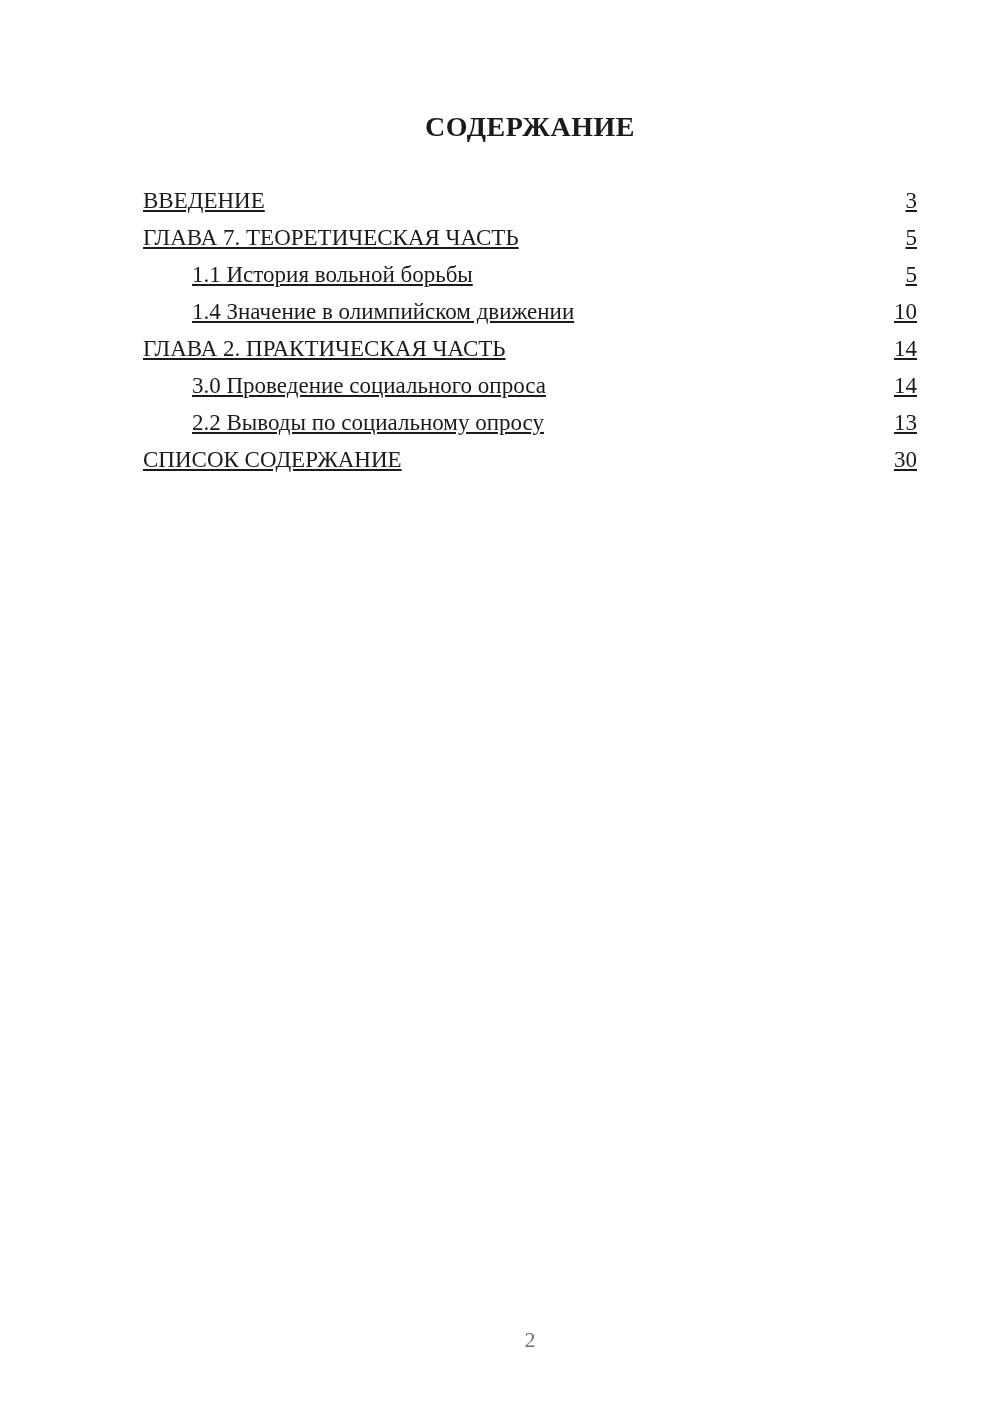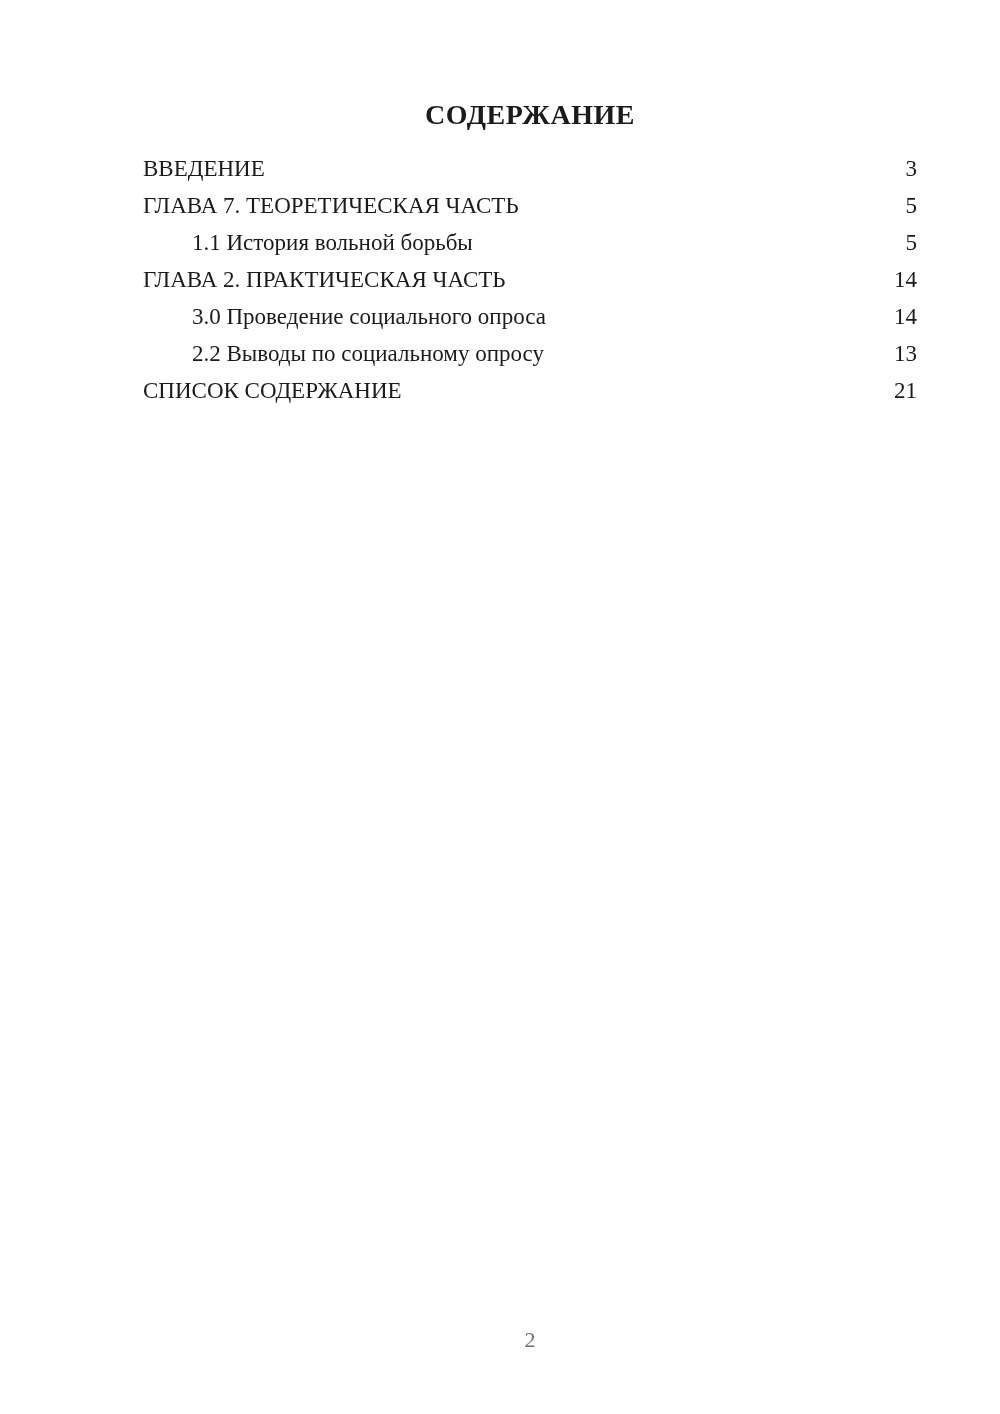--- a/index.html
+++ b/index.html
@@ -14,33 +14,34 @@
   }
   .page {
     position: absolute;
     inset: 0;
     background: #ffffff;
   }
   .content {
     position: absolute;
     left: 143px;
     right: 83px;
-    top: 4px;
+    top: 16px;
   }
   .doc-title {
     margin-top: 95px;
     text-align: center;
     font-size: 28px;
     line-height: 31px;
     font-weight: bold;
     letter-spacing: 0.5px;
     color: #1b1b1b;
   }
   .toc {
-    margin-top: 20px;
+    margin-top: 40px;
+    text-decoration: underline;
   }
   .toc-row {
     display: flex;
     justify-content: space-between;
     align-items: baseline;
     font-size: 23px;
     line-height: 37px;
     white-space: nowrap;
   }
   .toc-row.sub .toc-label {
@@ -78,32 +79,36 @@
           <span class="toc-page">3</span>
         </div>
         <div class="toc-row">
           <span class="toc-label">ГЛАВА 7. ТЕОРЕТИЧЕСКАЯ ЧАСТЬ</span>
           <span class="toc-page">5</span>
         </div>
         <div class="toc-row sub">
           <span class="toc-label">1.1 История вольной борьбы</span>
           <span class="toc-page">5</span>
         </div>
+        <div class="toc-row sub">
+          <span class="toc-label">1.4 Значение в олимпийском движении</span>
+          <span class="toc-page">10</span>
+        </div>
         <div class="toc-row">
           <span class="toc-label">ГЛАВА 2. ПРАКТИЧЕСКАЯ ЧАСТЬ</span>
           <span class="toc-page">14</span>
         </div>
         <div class="toc-row sub">
           <span class="toc-label">3.0 Проведение социального опроса</span>
           <span class="toc-page">14</span>
         </div>
         <div class="toc-row sub">
           <span class="toc-label">2.2 Выводы по социальному опросу</span>
           <span class="toc-page">13</span>
         </div>
         <div class="toc-row">
           <span class="toc-label">СПИСОК СОДЕРЖАНИЕ</span>
-          <span class="toc-page">21</span>
+          <span class="toc-page">30</span>
         </div>
       </div>
   </div>
   <div class="page-footer">2</div>
 </div>
 
 </body></html>

